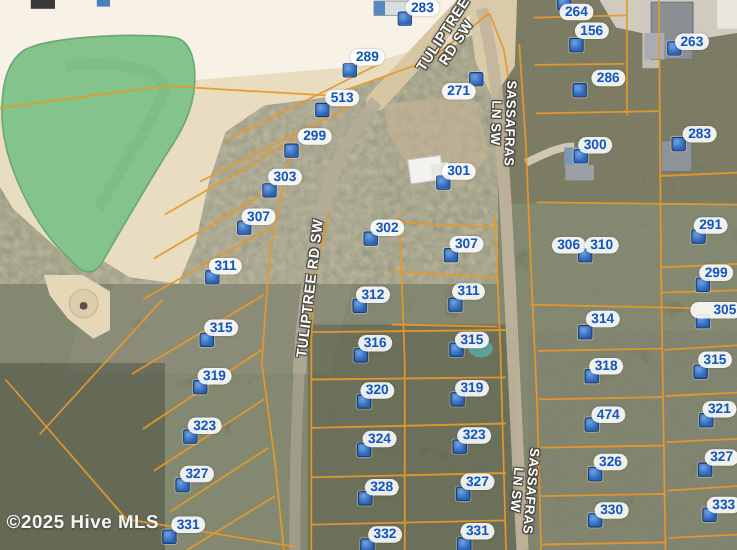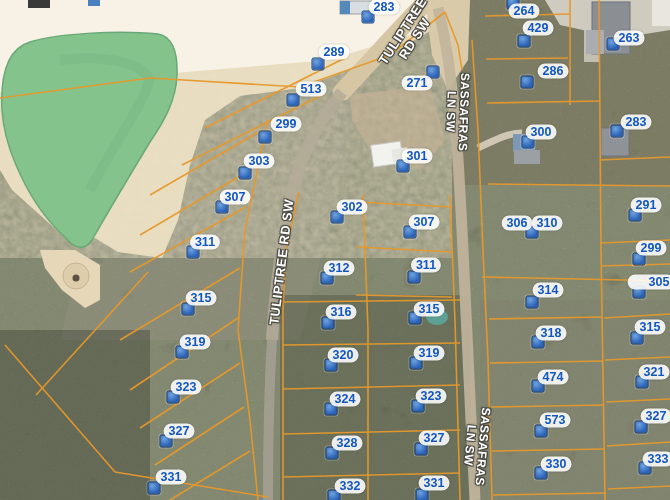--- a/index.html
+++ b/index.html
@@ -249,21 +249,21 @@
   <div class="marker" style="left: 334px; top: 496px;"></div>
   <div class="plabel" style="left: 350px; top: 486px;">332</div>
 
   <div class="marker" style="left: 422px; top: 495px;"></div>
   <div class="plabel" style="left: 434px; top: 483px;">331</div>
 
   <div class="marker" style="left: 513px; top: 3px;"></div>
   <div class="plabel" style="left: 524px; top: 11px;">264</div>
 
   <div class="marker" style="left: 524px; top: 41px;"></div>
-  <div class="plabel" style="left: 538px; top: 28px;">429</div>
+  <div class="plabel" style="left: 538px; top: 28px;">156</div>
 
   <div class="marker" style="left: 527px; top: 82px;"></div>
   <div class="plabel" style="left: 541px; top: 71px; margin-left: 12px;">286</div>
 
   <div class="marker" style="left: 528px; top: 142px;"></div>
   <div class="plabel" style="left: 541px; top: 132px;">300</div>
 
   <div class="marker" style="left: 532px; top: 232px;"></div>
   <div class="plabel" style="left: 517px; top: 223px;">306</div>
 
@@ -272,21 +272,21 @@
   <div class="marker" style="left: 532px; top: 302px;"></div>
   <div class="plabel" style="left: 548px; top: 290px;">314</div>
 
   <div class="marker" style="left: 538px; top: 342px;"></div>
   <div class="plabel" style="left: 551px; top: 333px;">318</div>
 
   <div class="marker" style="left: 538px; top: 386px;"></div>
   <div class="plabel" style="left: 553px; top: 377px;">474</div>
 
   <div class="marker" style="left: 541px; top: 431px;"></div>
-  <div class="plabel" style="left: 555px; top: 420px;">573</div>
+  <div class="plabel" style="left: 555px; top: 420px;">326</div>
 
   <div class="marker" style="left: 541px; top: 473px;"></div>
   <div class="plabel" style="left: 556px; top: 464px;">330</div>
 
   <div class="marker" style="left: 613px; top: 44px;"></div>
   <div class="plabel" style="left: 629px; top: 38px;">263</div>
 
   <div class="marker" style="left: 617px; top: 131px;"></div>
   <div class="plabel" style="left: 636px; top: 122px;">283</div>
 
@@ -320,13 +320,14 @@
       <div class="roadlabel" style="left: 457px; top: 112px; font-size: 12px; transform: translate(-50%, -50%) rotate(92deg);">
         <div>SASSAFRAS</div>
         <div>LN SW</div>
       </div>
       <div class="roadlabel" style="left: 476px; top: 446px; font-size: 12px; transform: translate(-50%, -50%) rotate(95deg);">
         <div>SASSAFRAS</div>
         <div>LN SW</div>
       </div>
     </div>
 
+  <div class="watermark">©2025 Hive MLS</div>
 </div>
 
 </body></html>

